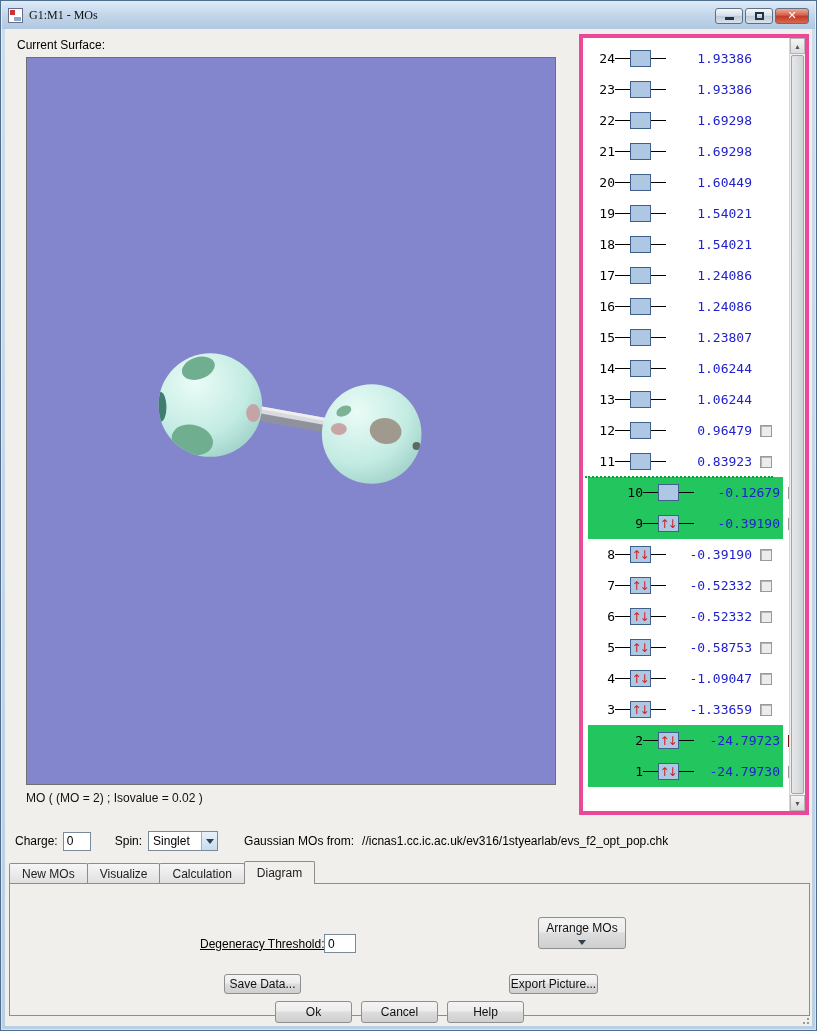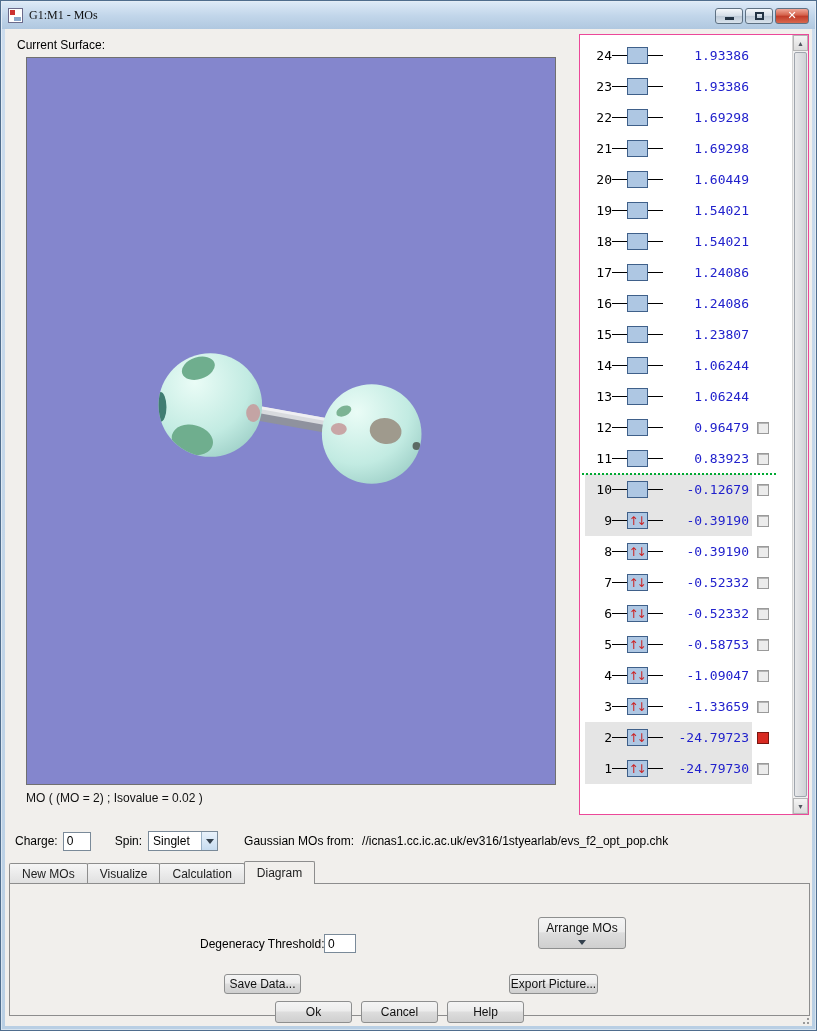--- a/index.html
+++ b/index.html
@@ -41,26 +41,26 @@
   .viewport {
     position:absolute; left:21px; top:28px; width:530px; height:728px;
     background:#8486cd; border:1px solid #707070; overflow:hidden;
   }
   .viewport svg { display:block; width:100%; height:100%; }
   .caption { position:absolute; left:21px; top:762px; color:#111; }
 
   
   .mo-panel {
     position:absolute; left:574px; top:5px; width:230px; height:781px;
-    background:#fff; border:1px solid #ec4899;
+    background:#fff; border:4px solid #ec4899;
   }
   .mo-rows { position:absolute; left:0; top:0; bottom:0; right:16px; padding-top:5px; overflow:hidden; }
   .mo-row { height:31px; display:flex; align-items:center; padding-left:5px; }
   .row-body { display:flex; align-items:center; height:100%; }
-  .row-body.hl { background:#e5e5e5; }
+  .row-body.hl { background:#22c55e;padding-left:28px; }
   .mo-num { width:27px; text-align:right; font-family:"DejaVu Sans Mono",monospace; font-size:13px; }
   .mo-line { width:15px; height:1px; background:#000; }
   .mo-box {
     width:21px; height:17px; background:#aec7e3; border:1px solid #3f608a;
     display:flex; align-items:center; justify-content:center; cursor:pointer;
   }
   .arr { color:#cc2020; font-size:12px; line-height:1; font-family:"DejaVu Sans",sans-serif; margin:0 -1px; }
   .mo-energy { width:84px; text-align:right; font-family:"DejaVu Sans Mono",monospace; font-size:13px; color:#2121cc; padding-right:3px; margin-left:5px; }
   .mo-check { width:12px; height:12px; margin-left:5px; flex:none; cursor:pointer; }
   .mo-check.empty { background:#ececec; border:1px solid #9a9a9a; box-shadow:inset 1px 1px 0 #b5b5b5; }
@@ -100,21 +100,21 @@
     position:absolute; left:4px; top:854px; width:801px; height:133px;
     border:1px solid #8d8d8d; background:#f1efec;
   }
 
   .btn {
     font:12px "Liberation Sans",sans-serif; color:#111;
     background:linear-gradient(#f4f4f4,#ececec 45%,#dddddd 50%,#cfcfcf);
     border:1px solid #8e8f8f; border-radius:3px; cursor:pointer;
     display:flex; align-items:center; justify-content:center;
   }
-  .deg-label { position:absolute; left:190px; top:53px; }
+  .deg-label { position:absolute; left:190px; top:53px;text-decoration:underline; }
   .deg-input { position:absolute; left:314px; top:50px; width:32px; }
   .arrange-btn { position:absolute; left:528px; top:33px; width:88px; height:32px; gap:5px;flex-direction:column; }
   .save-btn { position:absolute; left:214px; top:90px; width:77px; height:20px; }
   .export-btn { position:absolute; left:499px; top:90px; width:89px; height:20px; }
 
   
   .footer-btn { position:absolute; top:972px; width:77px; height:22px; }
   .ok-btn { left:270px; } .cancel-btn { left:356px; } .help-btn { left:442px; }
 
   .grip { position:absolute; right:2px; bottom:1px; width:12px; height:12px; }

